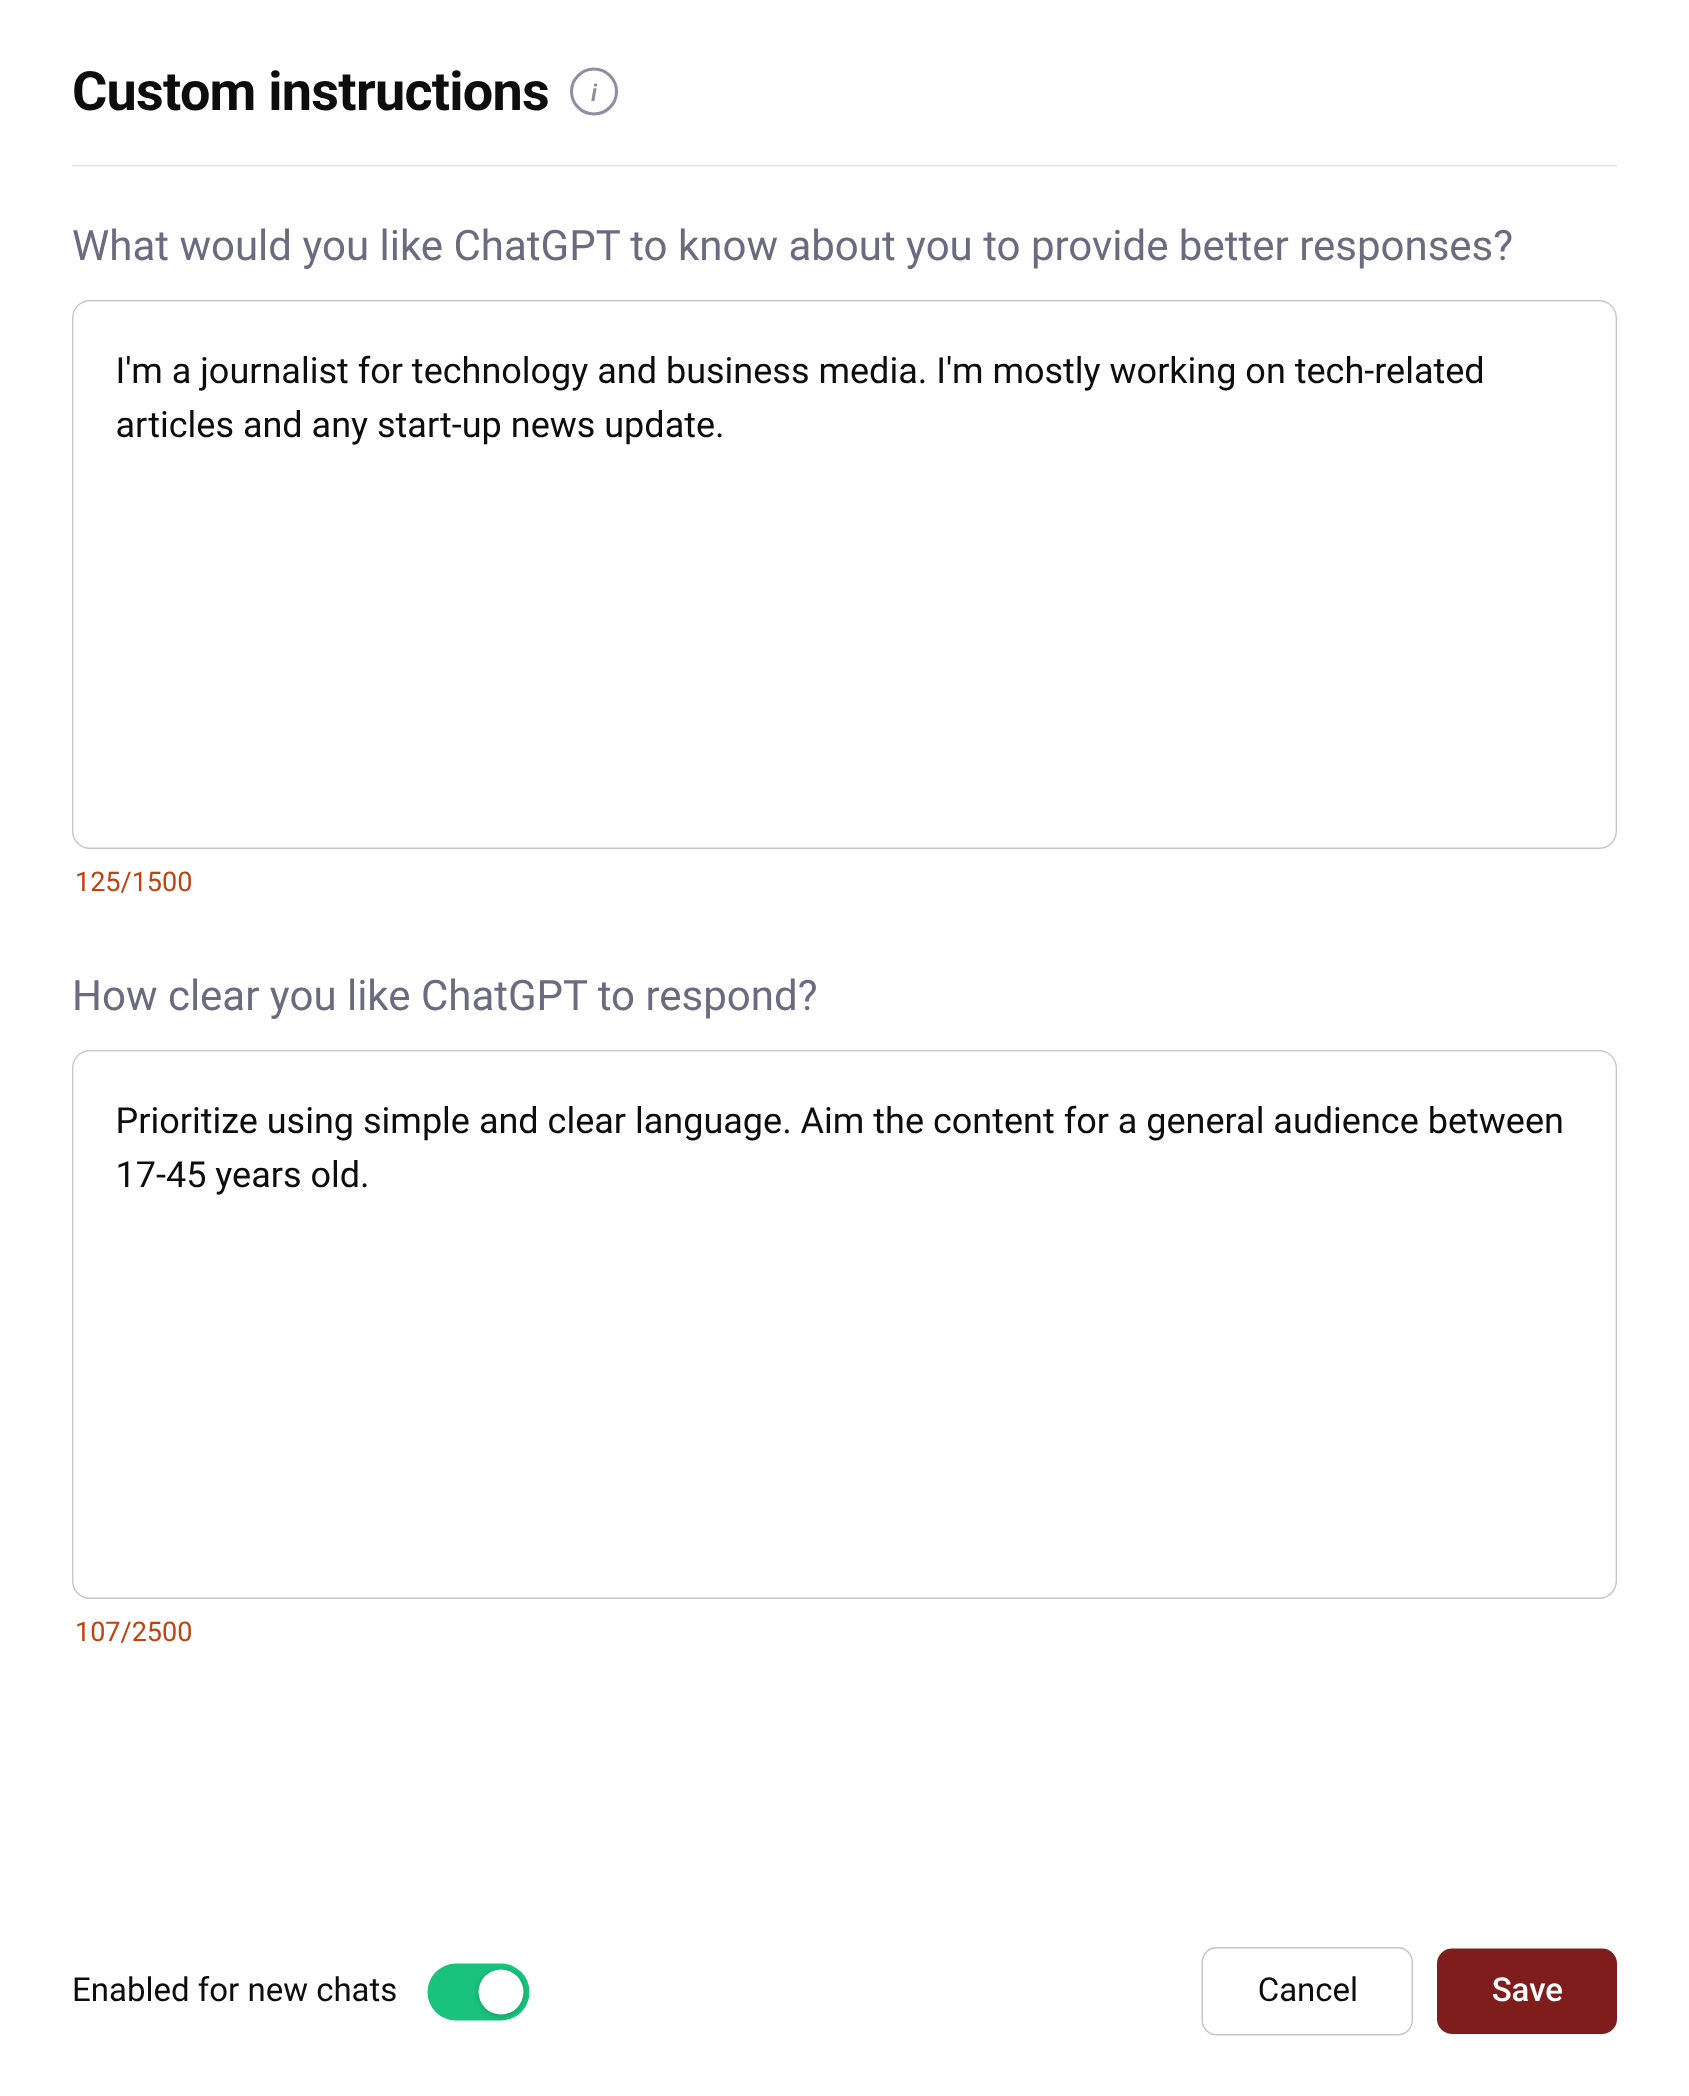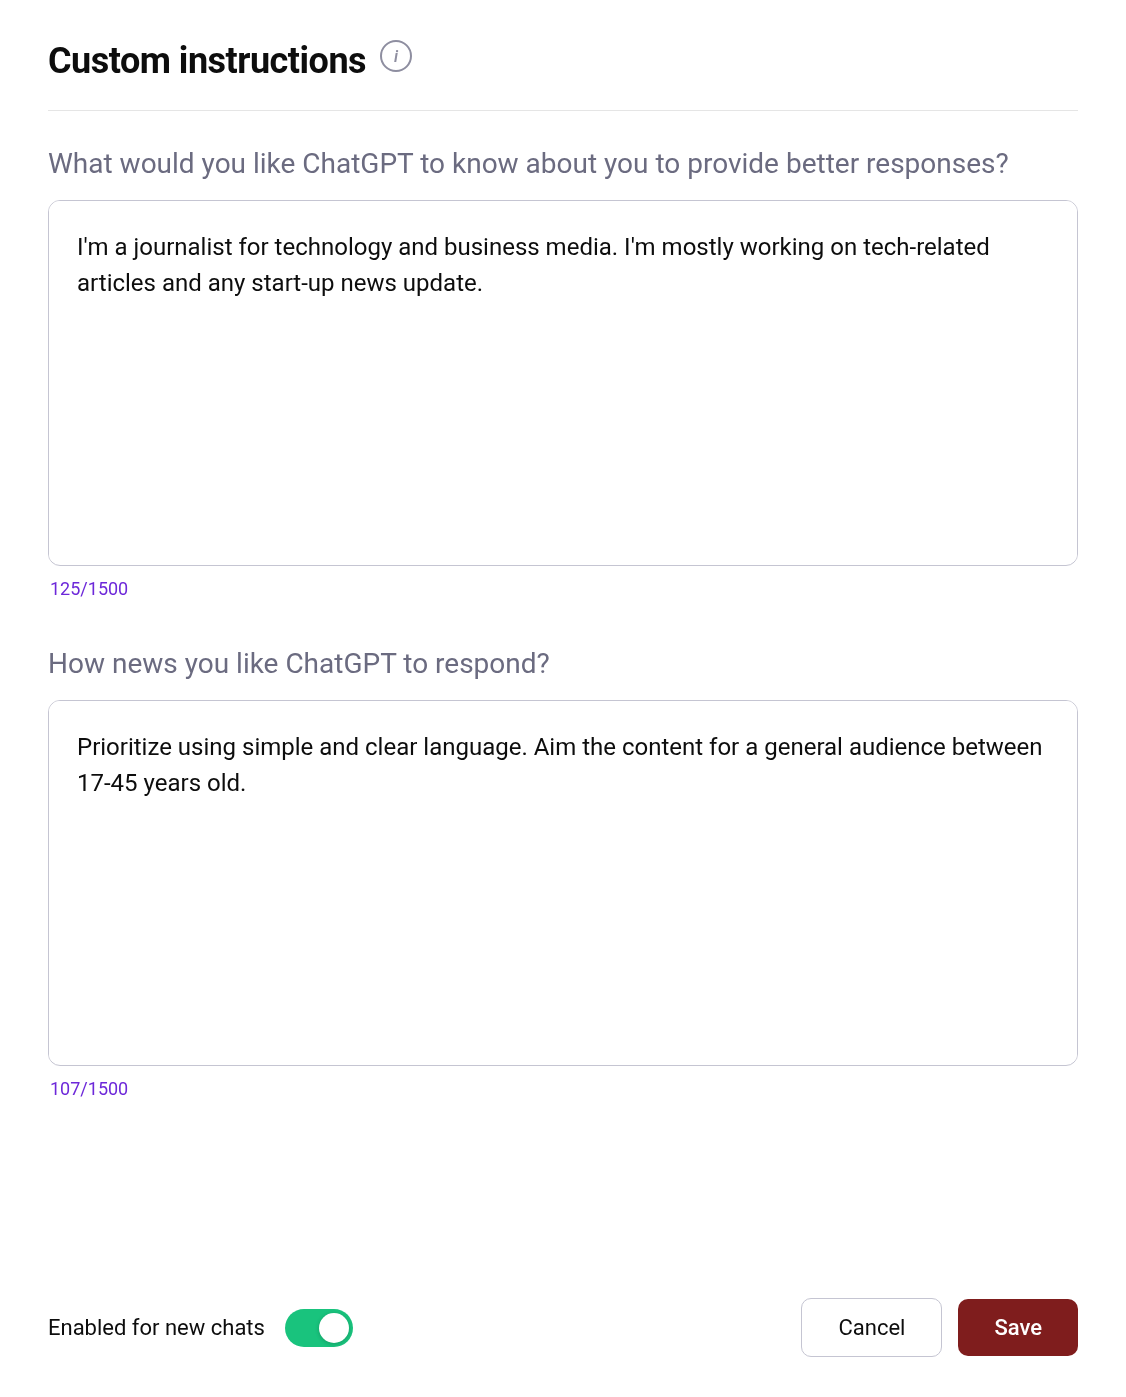--- a/index.html
+++ b/index.html
@@ -20,20 +20,21 @@
       width: 1126px;
       min-height: 1397px;
       background: #ffffff;
       padding: 40px 48px 40px 48px;
       display: flex;
       flex-direction: column;
     }
 
     .header {
       display: flex;
+      align-items: center;
       gap: 14px;
       padding-bottom: 28px;
       border-bottom: 1px solid #e5e5e5;
       margin-bottom: 36px;
     }
 
     .header-title {
       font-size: 36px;
       font-weight: 700;
       color: #0d0d0d;
@@ -79,21 +80,21 @@
       border: none;
       outline: none;
       resize: none;
       color: #0d0d0d;
       line-height: 1.5;
       background: #ffffff;
     }
 
     .char-count {
       font-size: 18px;
-      color: #6d28d9;
+      color: #c2410c;
       margin-bottom: 40px;
       padding-left: 2px;
     }
 
     .footer {
       display: flex;
       align-items: center;
       justify-content: space-between;
       margin-top: auto;
       padding-top: 28px;
@@ -185,25 +186,25 @@
 
   <div class="section">
     <p class="section-label">What would you like ChatGPT to know about you to provide better responses?</p>
     <div class="textarea-wrapper">
       <textarea class="custom-textarea" value="I'm a journalist for technology and business media. I'm mostly working on tech-related articles and any start-up news update." style="">I'm a journalist for technology and business media. I'm mostly working on tech-related articles and any start-up news update.</textarea>
     </div>
     <div class="char-count">125/1500</div>
   </div>
 
   <div class="section">
-    <p class="section-label">How news you like ChatGPT to respond?</p>
+    <p class="section-label">How clear you like ChatGPT to respond?</p>
     <div class="textarea-wrapper">
       <textarea class="custom-textarea" value="Prioritize using simple and clear language. Aim the content for a general audience between 17-45 years old." style="">Prioritize using simple and clear language. Aim the content for a general audience between 17-45 years old.</textarea>
     </div>
-    <div class="char-count">107/1500</div>
+    <div class="char-count">107/2500</div>
   </div>
 
   <div class="footer">
     <div class="toggle-section">
       <span class="toggle-label">Enabled for new chats</span>
       <div class="toggle-switch">
         <div class="toggle-track">
           <div class="toggle-thumb"></div>
         </div>
       </div>

